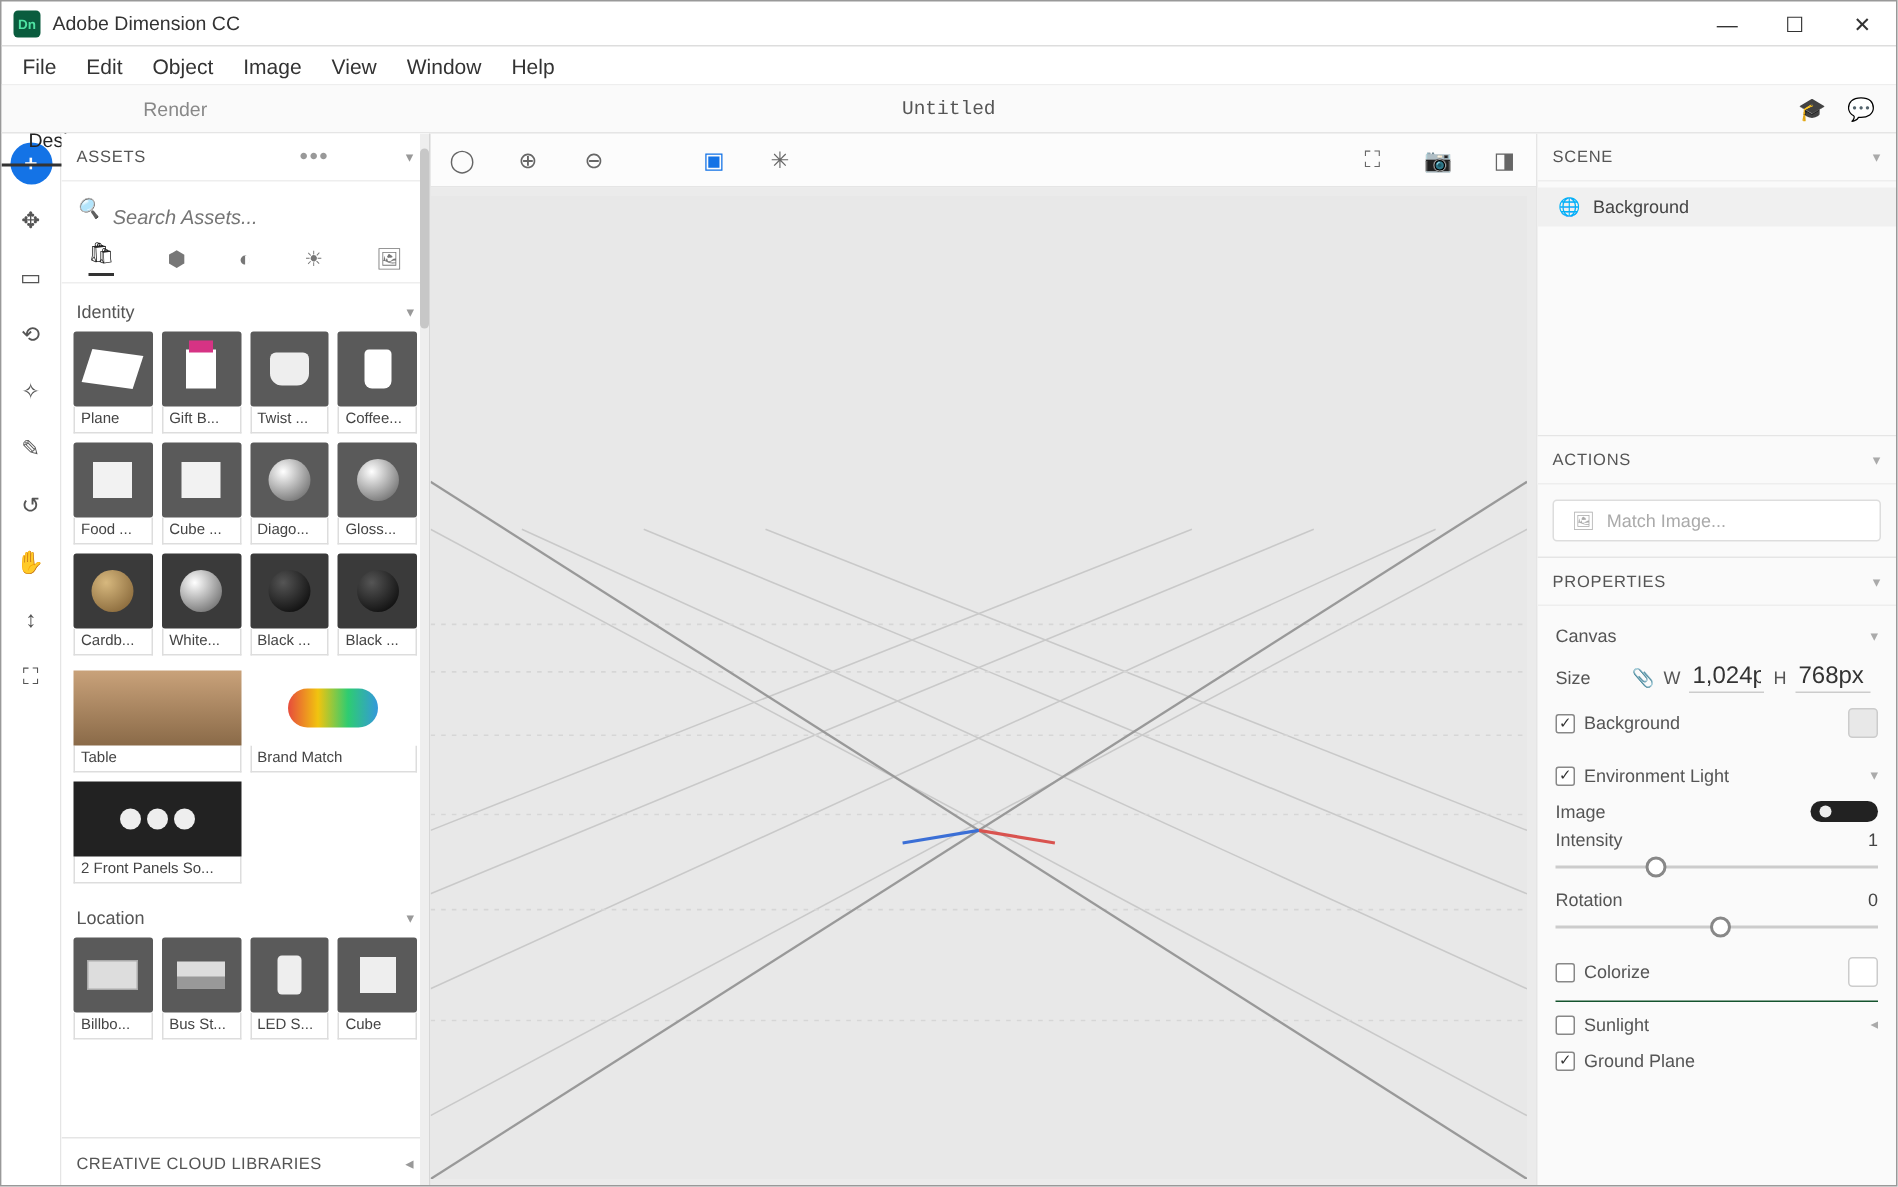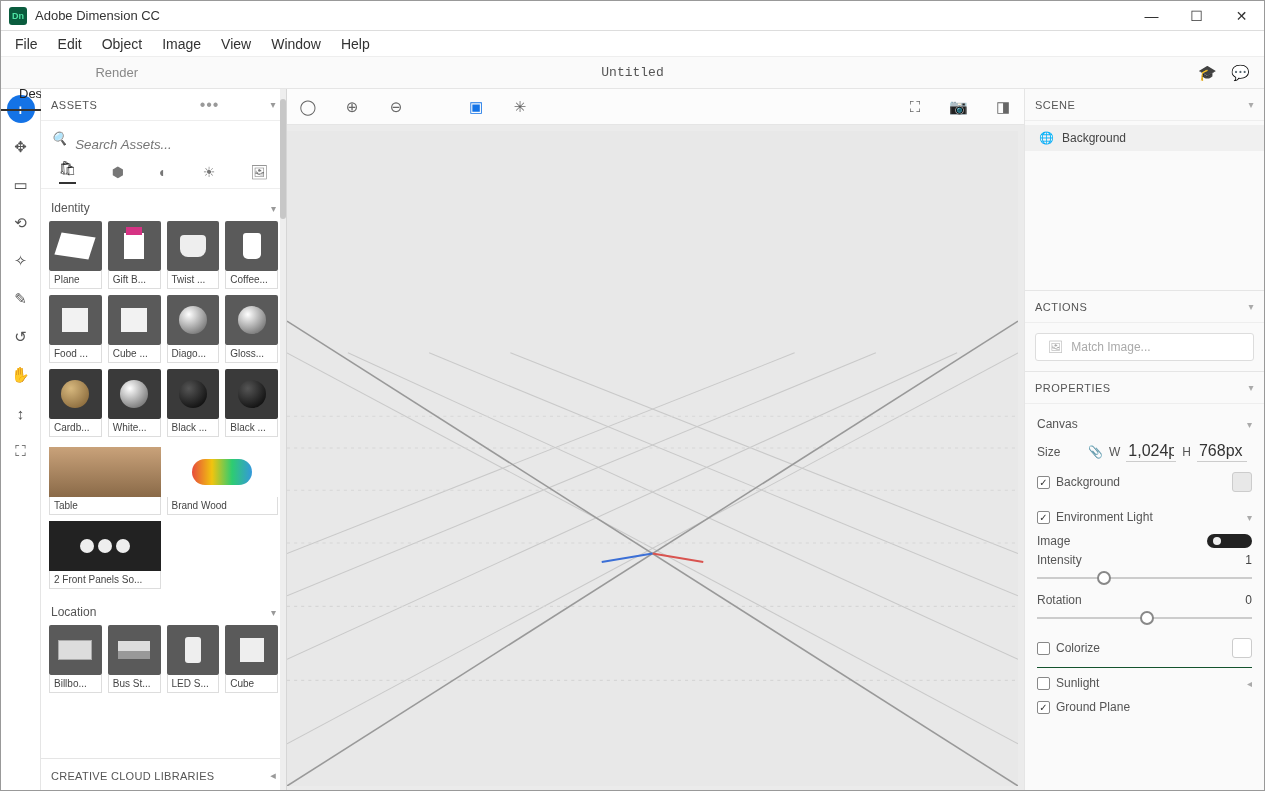--- a/index.html
+++ b/index.html
@@ -241,21 +241,21 @@
               <div class="th-table"></div>
             </div>
             <div class="label">Table</div>
           </div>
         <div class="asset wide">
             <div class="thumb" style="background:#fff">
               <div class="th-logo">
                 <div></div>
               </div>
             </div>
-            <div class="label">Brand Wood</div>
+            <div class="label">Brand Match</div>
           </div>
         <div class="asset wide">
             <div class="thumb">
               <div class="th-panels">
                 <span></span>
                 <span></span>
                 <span></span>
               </div>
             </div>
             <div class="label">2 Front Panels So...</div>

